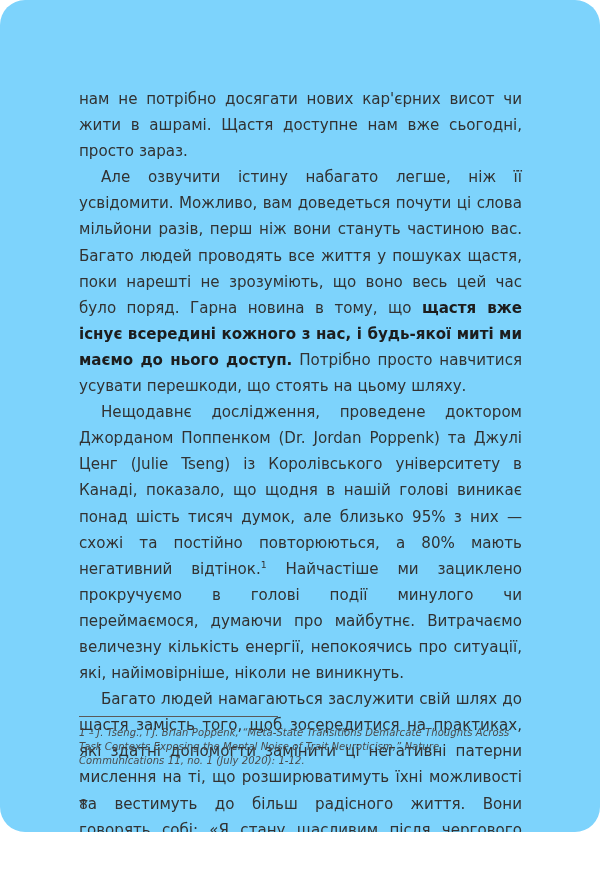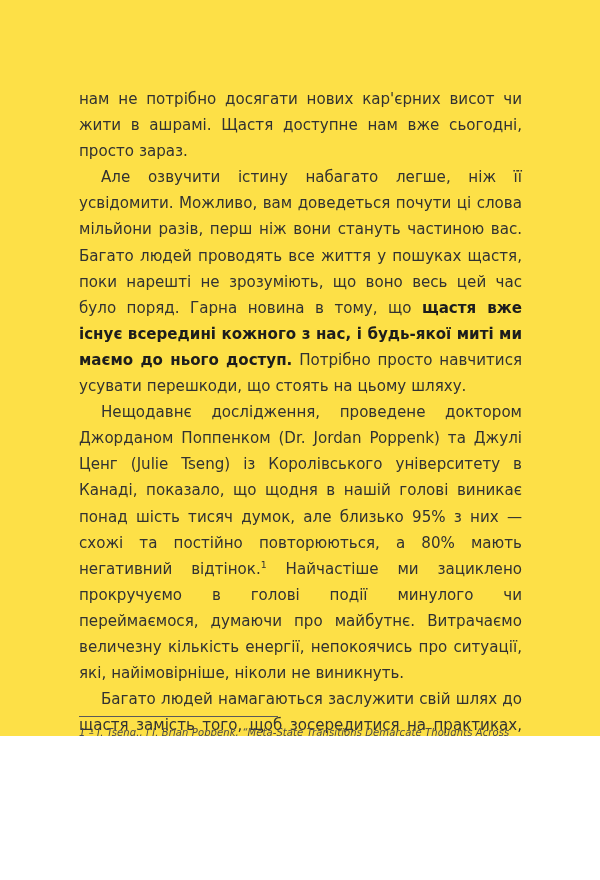--- a/index.html
+++ b/index.html
@@ -12,24 +12,25 @@
     height: 880px;
     background: #ffffff;
     font-family: "DejaVu Sans", "Liberation Sans", sans-serif;
     color: #2b2b2b;
     -webkit-font-smoothing: antialiased;
   }
 
   .page {
     position: relative;
     width: 600px;
-    height: 736px;
+    height: 832px;
     box-sizing: border-box;
-    background: #fde047;
+    background: #7dd3fc;
     overflow: hidden;
+    border-radius: 25px;
   }
 
   .text-column {
     position: absolute;
     left: 79px;
     top: 86px;
     width: 443px;
   }
 
   .body-par {

